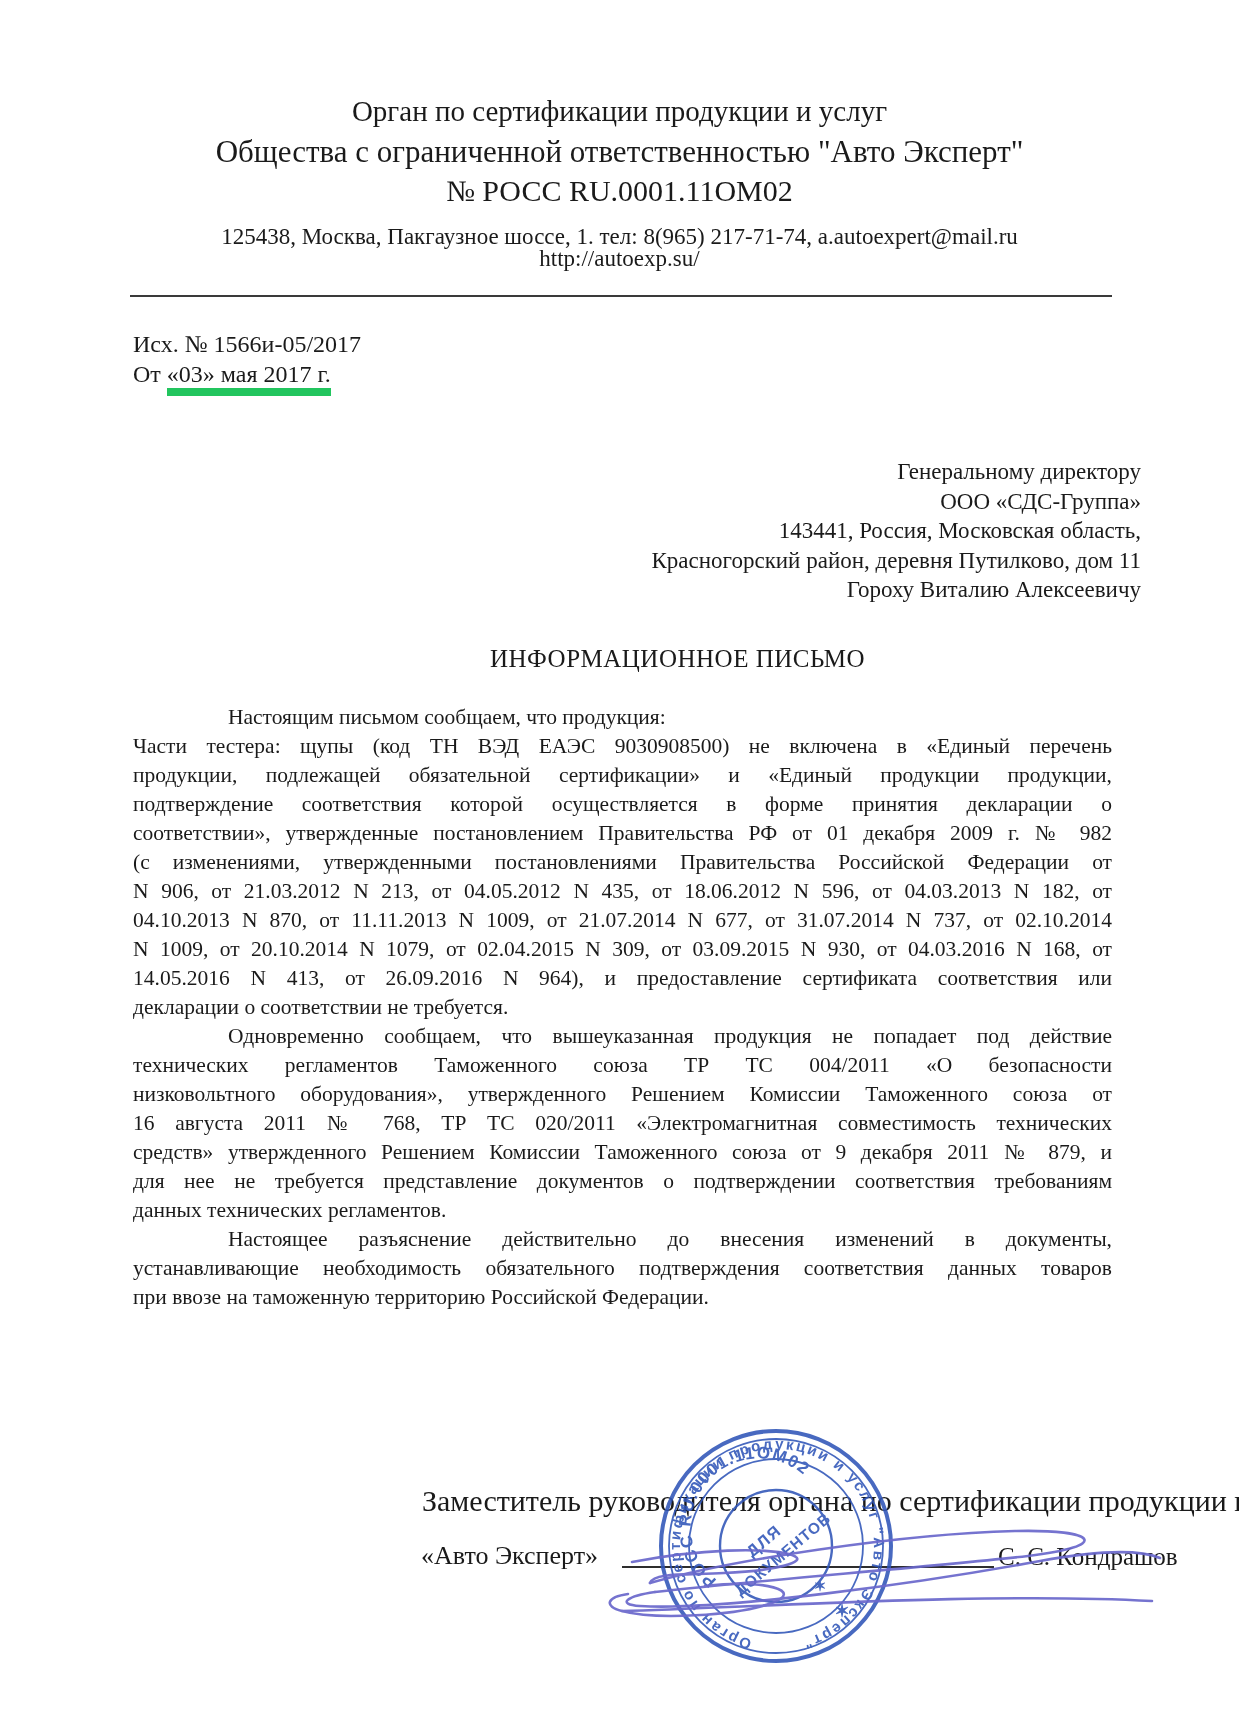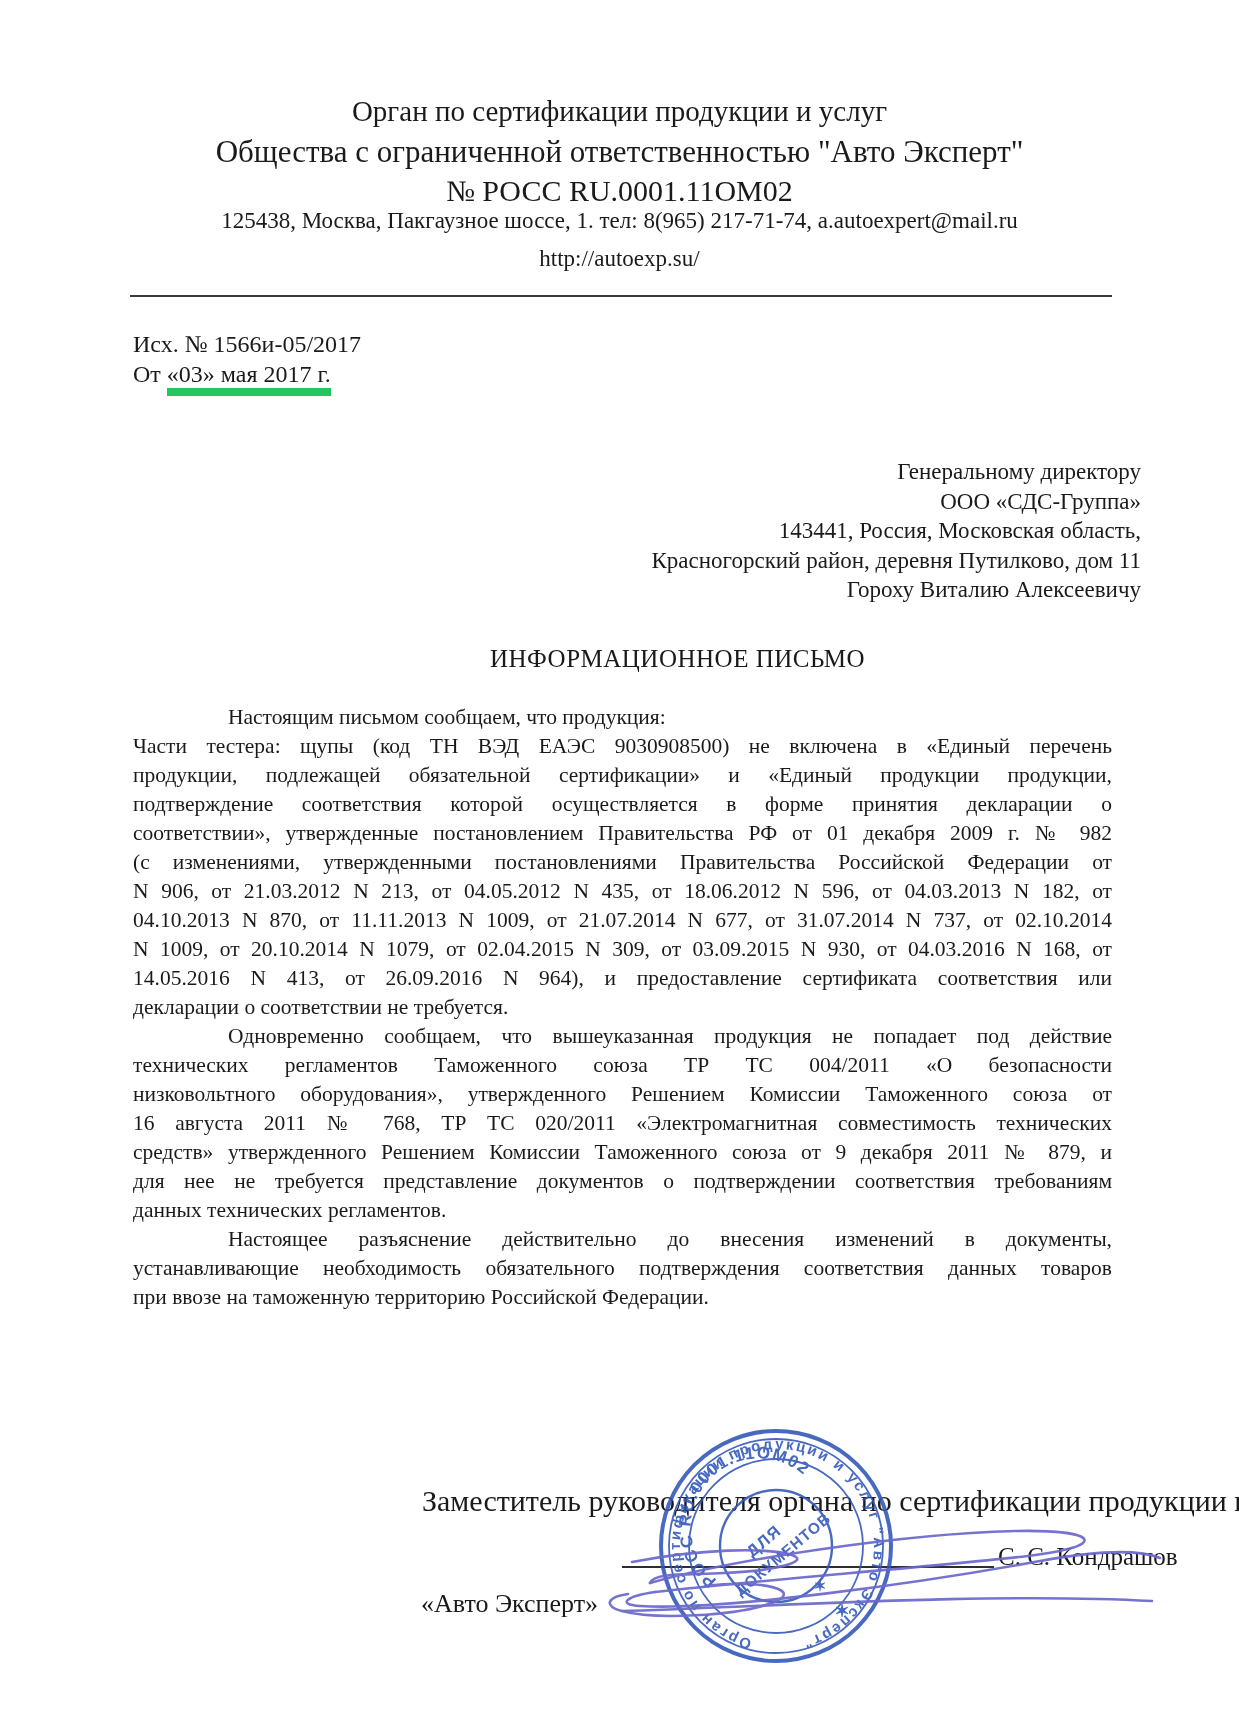--- a/index.html
+++ b/index.html
@@ -11,34 +11,34 @@
   .page{
     position:relative;width:1239px;height:1718px;background:#ffffff;
     font-family:"Liberation Serif",serif;color:var(--text);
     margin:0 auto;overflow:hidden;
   }
   .abs{position:absolute;}
   .hdr{left:0;width:100%;text-align:center;white-space:nowrap;}
   .hdr1{top:95px;font-size:29px;}
   .hdr2{top:134px;font-size:31px;}
   .hdr3{top:174px;font-size:30px;}
-  .hdr4{top:208px;font-size:23px;}
+  .hdr4{top:224px;font-size:23px;}
   .hdr5{top:246px;font-size:23px;}
   .rule{top:295px;left:130px;width:982px;height:2px;background:#3a3a3a;}
   .ref{top:329px;left:133px;font-size:24px;line-height:30px;}
   .date-underline{border-bottom:8px solid #22c55e;padding-bottom:1px;}
   .addr{top:429px;right:98px;text-align:right;font-size:23px;line-height:29.6px;white-space:nowrap;margin-top:28px;}
   .title{top:645px;left:133px;width:979px;text-align:center;padding-left:55px;
          font-size:25px;letter-spacing:0.5px;white-space:nowrap;}
   .bodytext{top:703px;left:133px;width:979px;font-size:21.5px;}
   .bline{height:29px;line-height:29px;}
   .bline.j{text-align:justify;text-align-last:justify;}
   .bline.i{text-indent:95px;}
   .sig-pos{top:1484px;left:422px;font-size:30px;white-space:nowrap;}
-  .sig-org{top:1541px;left:421px;font-size:26px;white-space:nowrap;margin-top:48px;}
+  .sig-org{top:1541px;left:421px;font-size:26px;white-space:nowrap;}
   .sig-name{top:1543px;left:998px;font-size:25px;white-space:nowrap;}
   svg.overlay{position:absolute;left:0;top:0;pointer-events:none;}
   .stamp-ring{fill:none;stroke:var(--stamp);}
   .stamp-txt{fill:var(--stamp);font-family:"Liberation Sans",sans-serif;font-weight:600;}
   .ink{fill:none;stroke:var(--ink);stroke-width:2.6;stroke-linecap:round;}
   .sigline{stroke:#2e2e2e;stroke-width:2;}
 </style>
 </head>
 <body>
 

